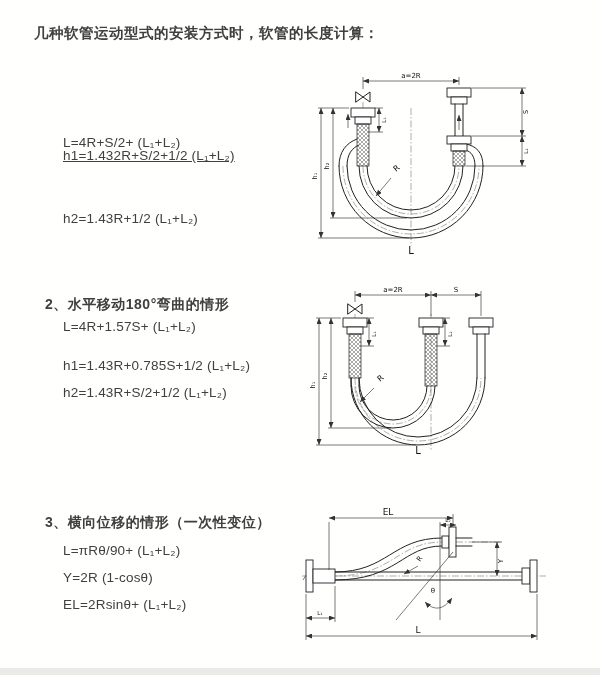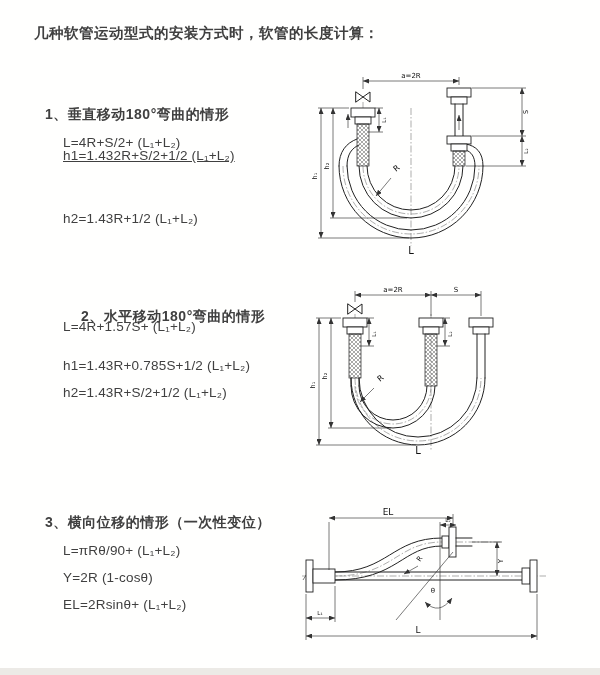--- a/index.html
+++ b/index.html
@@ -18,21 +18,20 @@
   svg .cl{stroke:#777;stroke-width:.6;fill:none;stroke-dasharray:7 2 1.5 2;}
   svg text{font-family:"DejaVu Sans",sans-serif;fill:#111;}
 </style>
 </head>
 <body>
 
 <div class="page">
 
   <div class="page-title">几种软管运动型式的安装方式时，软管的长度计算：</div>
 
-  <div class="sec-heading" style="left:45px;top:106px;">1、垂直移动180°弯曲的情形</div>
   <div class="formula" style="left:63px;top:135px;text-align:center;">L=4R+S/2+ (L₁+L₂)</div>
   <div class="formula" style="left:63px;top:148px;text-decoration:underline;">h1=1.432R+S/2+1/2 (L₁+L₂)</div>
   <div class="formula" style="left:63px;top:179px;margin-top:32px;">h2=1.43R+1/2 (L₁+L₂)</div>
 
   <svg class="diagram" style="left:308px;top:68px;" width="260" height="190" viewBox="0 0 260 190">
     <defs>
       <marker id="d1a" markerUnits="userSpaceOnUse" markerWidth="6" markerHeight="5" refX="6" refY="2.5" orient="auto-start-reverse">
         <path d="M0,0 L6,2.5 L0,5 Z" fill="#333"></path>
       </marker>
       <pattern id="d1h" width="4" height="4" patternUnits="userSpaceOnUse">
@@ -100,21 +99,21 @@
       <text x="9" y="108" font-size="6.5" text-anchor="middle" transform="rotate(-90 9 108)">h₁</text>
       <text x="21" y="98" font-size="6.5" text-anchor="middle" transform="rotate(-90 21 98)">h₂</text>
       <text x="78" y="52" font-size="5.5" text-anchor="middle" transform="rotate(-90 78 52)">L₁</text>
       <text x="220" y="44" font-size="6.5" text-anchor="middle" transform="rotate(-90 220 44)">S</text>
       <text x="220" y="83" font-size="5.5" text-anchor="middle" transform="rotate(-90 220 83)">L₂</text>
       <text x="88" y="104" font-size="8" transform="rotate(-40 88 104)">R</text>
       <text x="103" y="186" font-size="10" text-anchor="middle">L</text>
     </g>
   </svg>
 
-  <div class="sec-heading" style="left:45px;top:308px;margin-left:36px;">2、水平移动180°弯曲的情形</div>
+  <div class="sec-heading" style="left:45px;top:296px;">2、水平移动180°弯曲的情形</div>
   <div class="formula" style="left:63px;top:319px;">L=4R+1.57S+ (L₁+L₂)</div>
   <div class="formula" style="left:63px;top:358px;">h1=1.43R+0.785S+1/2 (L₁+L₂)</div>
   <div class="formula" style="left:63px;top:385px;">h2=1.43R+S/2+1/2 (L₁+L₂)</div>
 
   <svg class="diagram" style="left:308px;top:282px;" width="275" height="175" viewBox="0 0 275 175">
     <defs>
       <marker id="d2a" markerUnits="userSpaceOnUse" markerWidth="6" markerHeight="5" refX="6" refY="2.5" orient="auto-start-reverse">
         <path d="M0,0 L6,2.5 L0,5 Z" fill="#333"></path>
       </marker>
       <pattern id="d2h" width="4" height="4" patternUnits="userSpaceOnUse">

